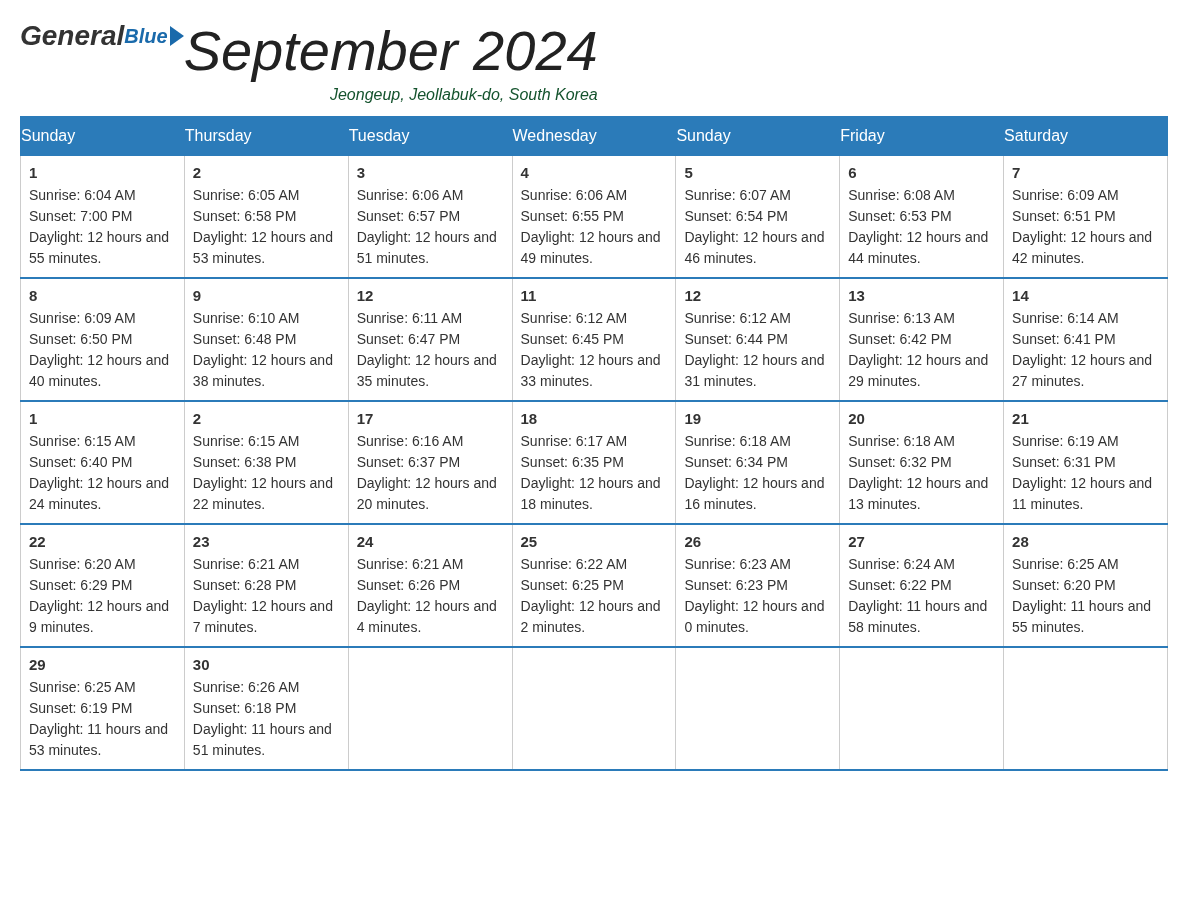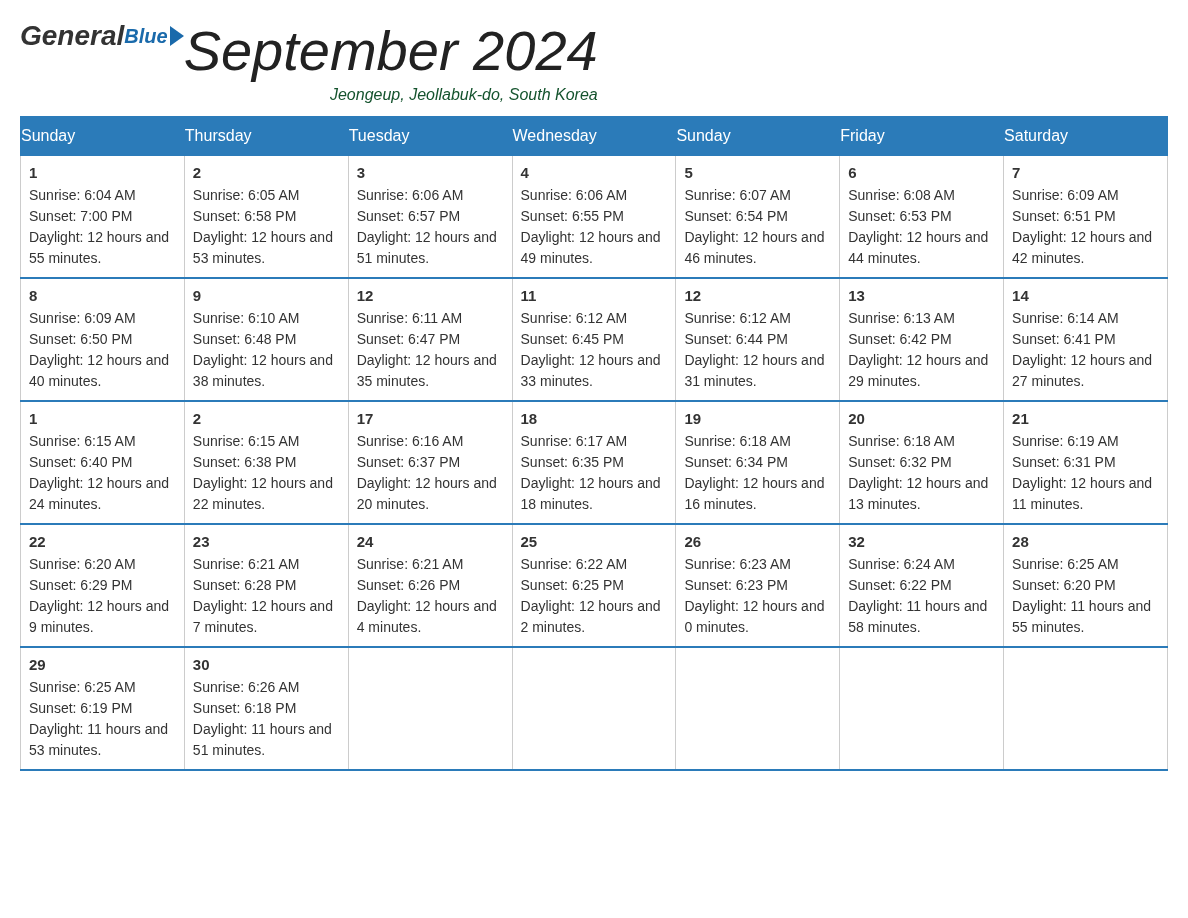--- a/index.html
+++ b/index.html
@@ -239,21 +239,21 @@
         </td>
         <td>
           <span class="day-number">25</span>
           <div class="day-info">Sunrise: 6:22 AM<br>Sunset: 6:25 PM<br>Daylight: 12 hours and 2 minutes.</div>
         </td>
         <td>
           <span class="day-number">26</span>
           <div class="day-info">Sunrise: 6:23 AM<br>Sunset: 6:23 PM<br>Daylight: 12 hours and 0 minutes.</div>
         </td>
         <td>
-          <span class="day-number">32</span>
+          <span class="day-number">27</span>
           <div class="day-info">Sunrise: 6:24 AM<br>Sunset: 6:22 PM<br>Daylight: 11 hours and 58 minutes.</div>
         </td>
         <td>
           <span class="day-number">28</span>
           <div class="day-info">Sunrise: 6:25 AM<br>Sunset: 6:20 PM<br>Daylight: 11 hours and 55 minutes.</div>
         </td>
       </tr>
       <tr>
         <td>
           <span class="day-number">29</span>

